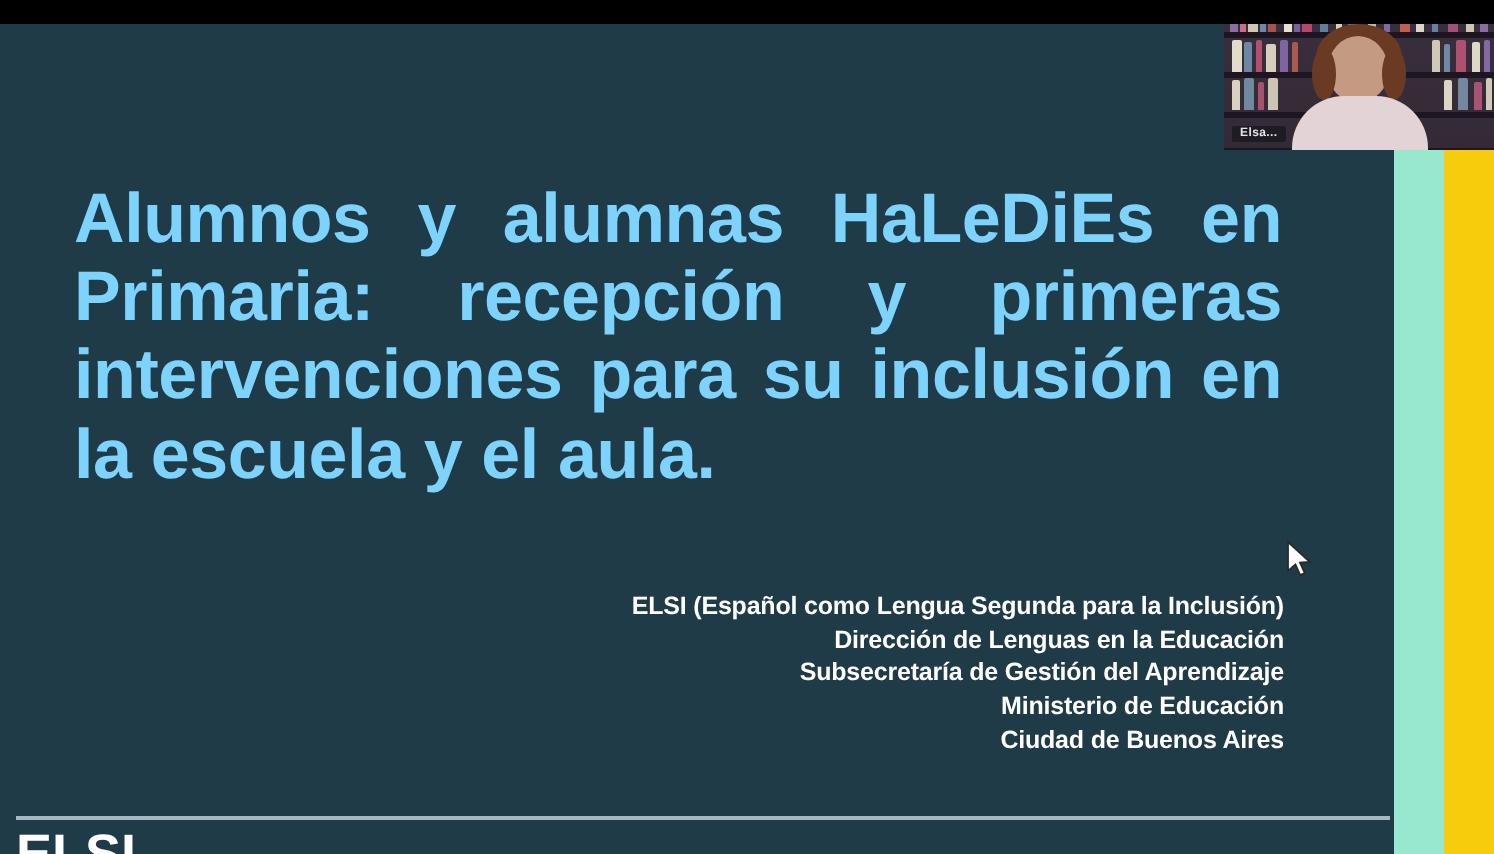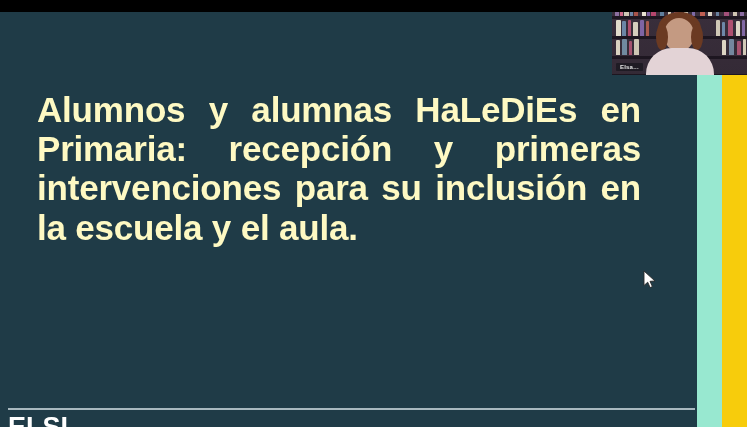--- a/index.html
+++ b/index.html
@@ -53,21 +53,21 @@
     width: 25px; height: 415px;
     background: #f7cc0c;
   }
 
   
   .title {
     position: absolute;
     left: 37px;
     top: 78px;
     width: 604px;
-    color: #fef9c3;
+    color: #7dd3fc;
     font-size: 35px;
     font-weight: bold;
     line-height: 1.12;
     text-align: justify;
     text-align-last: left;
     letter-spacing: -0.2px;
     white-space: pre-wrap;
   }
 
   
@@ -219,20 +219,27 @@
 </style>
 </head>
 <body>
 
 <div id="screen">
 
   <div class="slide">
 
     <div class="title">Alumnos y alumnas HaLeDiEs en Primaria: recepción y primeras intervenciones para su inclusión en la escuela y el aula.</div>
 
+    <div class="subtitle">
+      <div>ELSI (Español como Lengua Segunda para la Inclusión)</div>
+      <div>Dirección de Lenguas en la Educación</div>
+      <div>Subsecretaría de Gestión del Aprendizaje</div>
+      <div>Ministerio de Educación</div>
+      <div>Ciudad de Buenos Aires</div>
+    </div>
 
     <div class="bottom-rule"></div>
 
     <div class="footer-clip">
       <span>ELSI</span>
     </div>
   </div>
 
   <div class="stripe-mint"></div>
   <div class="stripe-yellow"></div>

